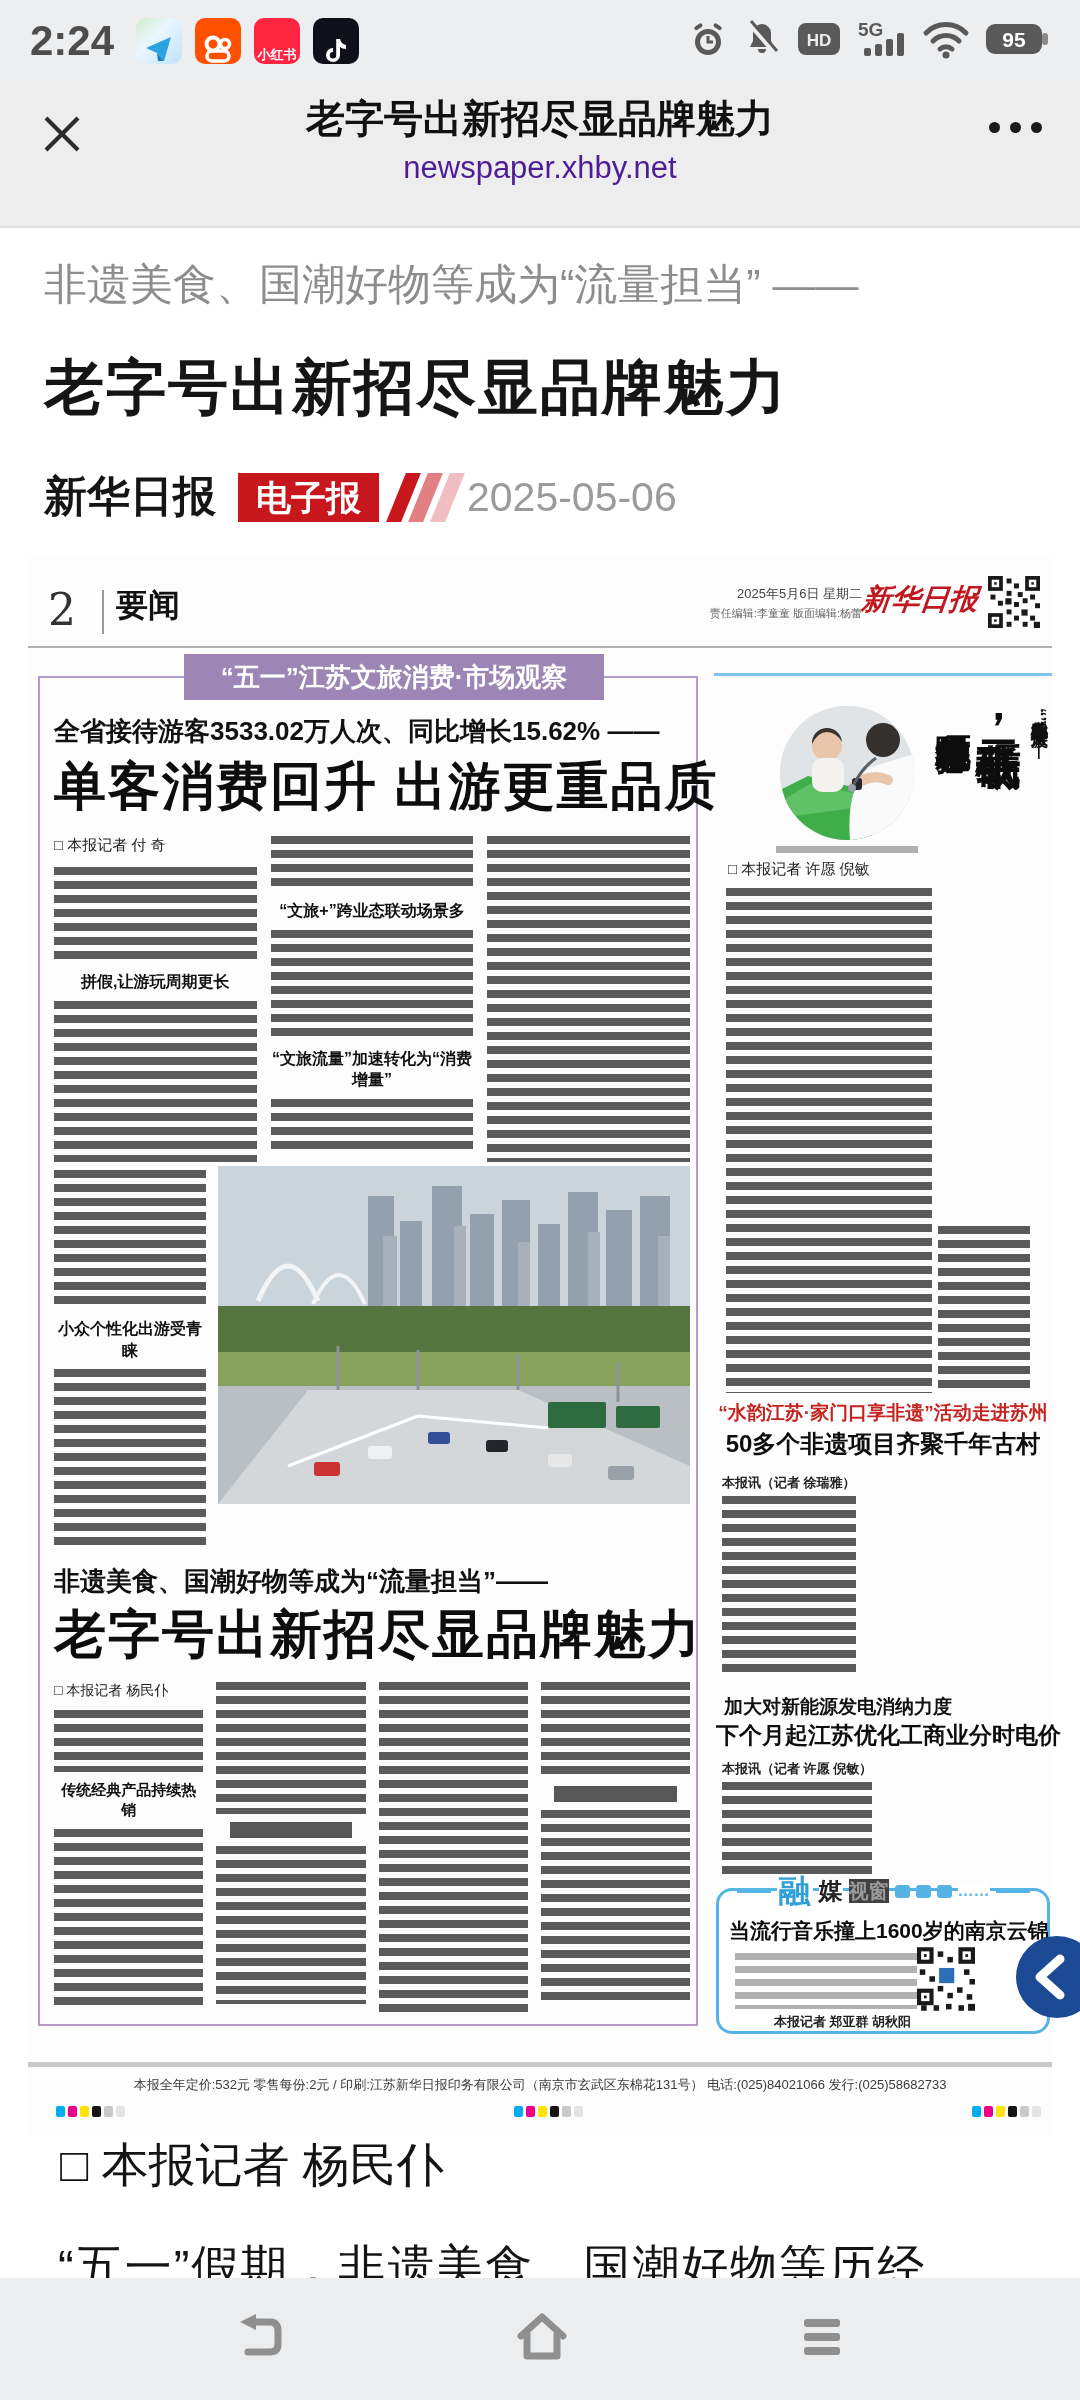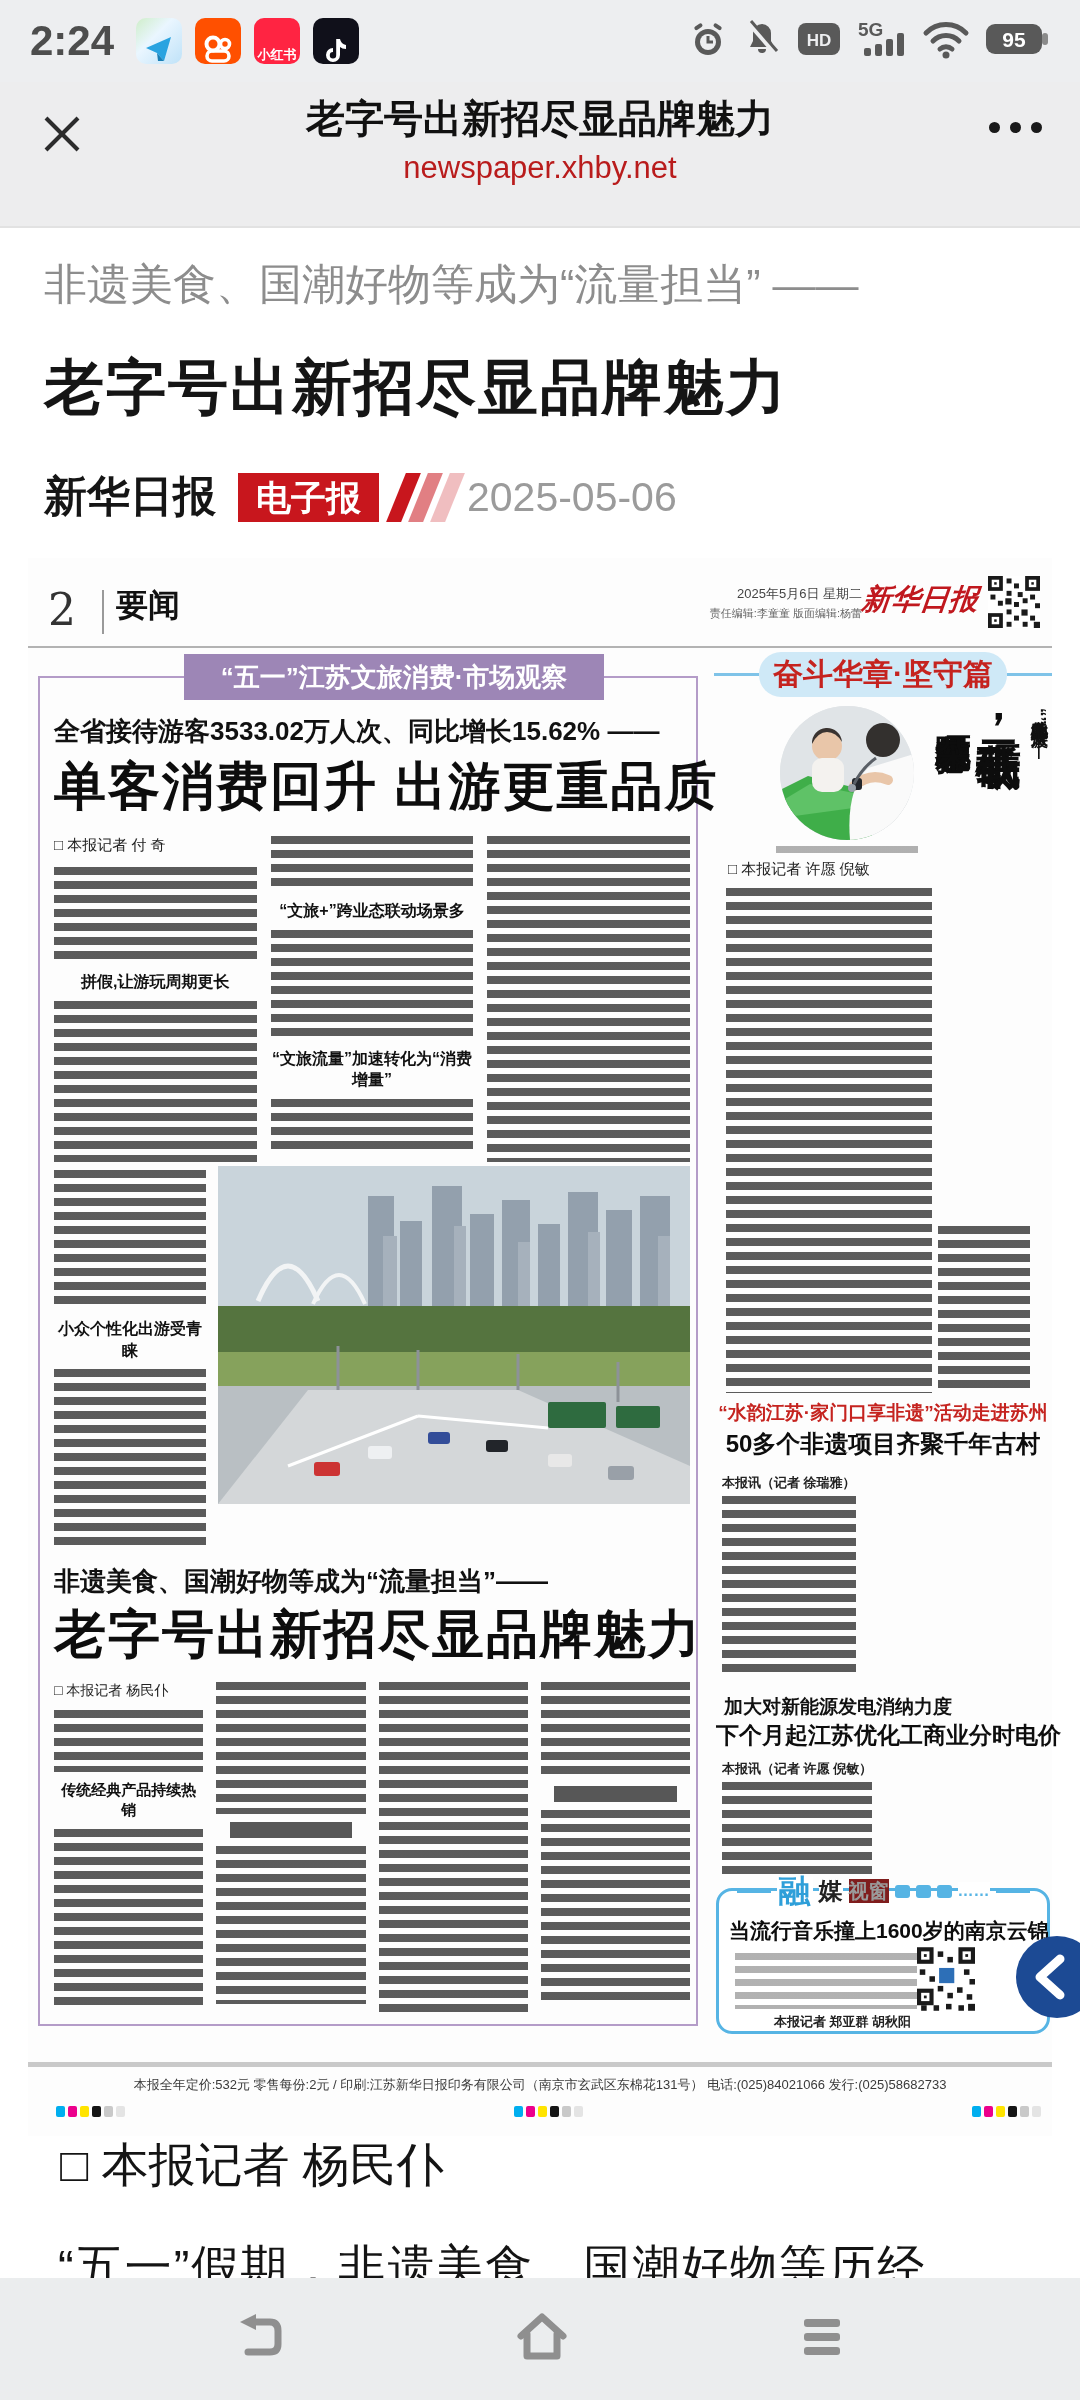--- a/index.html
+++ b/index.html
@@ -19,21 +19,21 @@
   .ico-dy{background:#10101a;color:#fff;font-size:30px;position:relative}
   .st-right{margin-left:auto;display:flex;align-items:center;gap:14px}
 
   
   .webheader{position:absolute;left:0;top:82px;width:1080px;height:144px;background:#ededee;
              border-bottom:2px solid #e2e2e2}
   .wh-close{position:absolute;left:34px;top:24px;width:56px;height:56px}
   .wh-title{position:absolute;left:140px;right:140px;top:10px;text-align:center;
             font-size:39px;font-weight:bold;color:#111;white-space:nowrap;overflow:hidden}
   .wh-url{position:absolute;left:140px;right:140px;top:68px;text-align:center;
-          font-size:31px;color:#b91c1c}
+          font-size:31px;color:#4c1d95}
   .wh-dots{position:absolute;right:38px;top:40px;display:flex;gap:10px}
   .wh-dots i{width:11px;height:11px;border-radius:50%;background:#1a1a1a}
 
   
   .kicker{position:absolute;left:44px;top:256px;font-size:43px;color:#8d8d8d;white-space:nowrap}
   .headline{position:absolute;left:44px;top:348px;font-size:60px;font-weight:bold;color:#151515;letter-spacing:2px}
   .brandrow{position:absolute;left:44px;top:468px;height:58px;display:flex;align-items:center}
   .brand{font-size:43px;font-weight:bold;color:#151515}
   .badge{margin-left:22px;background:#c8161d;color:#fff;font-size:35px;font-weight:bold;
          padding:7px 18px;line-height:1}
@@ -103,21 +103,21 @@
   .p-r3-kicker{left:696px;top:1136px;font-size:19px;font-weight:bold;color:#111;white-space:nowrap}
   .p-r3-headline{left:688px;top:1162px;width:334px;font-size:23px;font-weight:900;color:#0d0d0d;white-space:nowrap}
   .p-r3-cols{left:694px;top:1202px;width:328px;height:118px;display:flex;gap:12px;overflow:hidden}
 
   .p-media{left:688px;top:1330px;width:334px;height:146px;border:3px solid #56b4e4;border-radius:16px;
            background:#fff;box-sizing:border-box}
   .p-media-head{position:absolute;left:0;right:0;top:-14px;display:flex;align-items:center;justify-content:center;gap:6px}
   .p-media-head .mline{width:34px;height:3px;background:#56b4e4}
   .mlogo-b{font-size:32px;font-weight:900;color:#2e9fd9;background:#fff;padding:0 2px;line-height:.9}
   .mlogo-m{font-size:24px;font-weight:900;color:#222;background:#fff;line-height:1}
-  .mlogo-l{font-size:20px;font-weight:bold;color:#9a9a9a;background:#7f1d1d;line-height:1.2}
+  .mlogo-l{font-size:20px;font-weight:bold;color:#9a9a9a;background:#404040;line-height:1.2}
   .msq{width:15px;height:13px;background:#56b4e4;border-radius:3px}
   .mdots{color:#56b4e4;font-size:16px;font-weight:bold;background:#fff}
   .p-media-headline{position:absolute;left:10px;right:10px;top:26px;text-align:center;
                     font-size:21px;font-weight:900;color:#0d0d0d;white-space:nowrap}
   .p-media-body{position:absolute;left:16px;top:62px;width:215px;height:56px}
   .p-media-byline{position:absolute;left:16px;top:122px;width:215px;text-align:center;
                   font-size:13px;font-weight:bold;color:#222;white-space:nowrap}
   .p-media-qr{position:absolute;right:72px;top:56px}
 
   .p-footrule{left:0;right:0;top:1504px;height:5px;background:#c9c9c9}
@@ -396,21 +396,20 @@
     </div>
     <div class="col">
       <div class="fx" style="height:96px"></div>
       <div class="fxsub"></div>
       <div class="fx" style="height:190px"></div>
     </div>
   </div>
 
   <div class="abs p-r-banner">
     <span class="line"></span>
-    <span class="p-r-pill">奋斗华章·坚守篇</span>
     <span class="line"></span>
   </div>
   <div class="abs p-r1-circle">
     <svg width="134" height="134" viewBox="0 0 134 134">
       <rect width="134" height="134" fill="#e0e4e7"></rect>
       <rect y="92" width="134" height="42" fill="#cdd3d6"></rect>
       <polygon points="0,134 0,84 28,70 92,86 92,134" fill="#3fae49"></polygon>
       <polygon points="0,96 30,78 88,90 88,100 0,112" fill="#5fc267"></polygon>
       <circle cx="47" cy="40" r="15" fill="#e9c6a9"></circle>
       <path d="M32 38 a15 15 0 0 1 30 -2 q-6 -10 -15 -10 t-15 12z" fill="#3a3330"></path>

